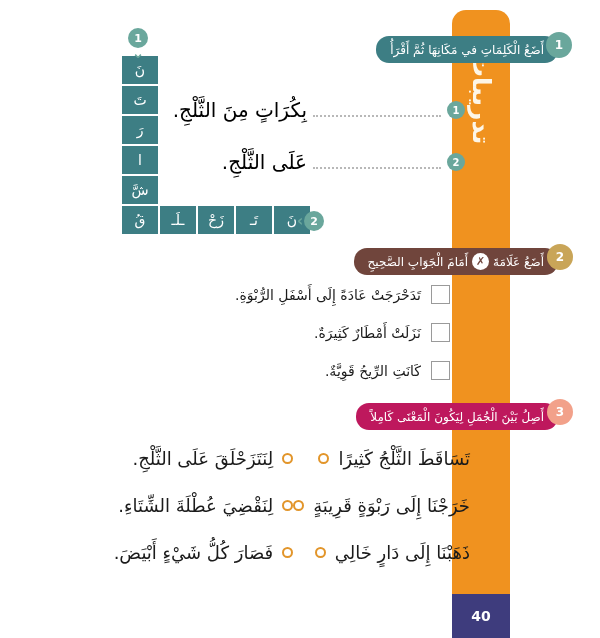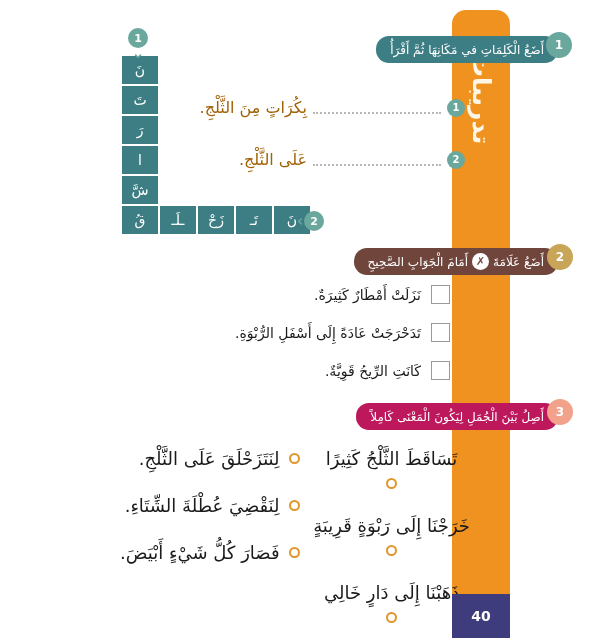--- a/index.html
+++ b/index.html
@@ -212,22 +212,22 @@
     flex: none;
   }
   .fill-blank {
     width: 128px;
     border-bottom: 2px dotted #b8b8b8;
     height: 13px;
     margin: 0 6px;
     flex: none;
   }
   .fill-text {
-    font-size: 16px;
-    color: #a16207;
+    font-size: 20px;
+    color: #000000;
     direction: rtl;
     white-space: nowrap;
   }
 
   
   .check-list {
     position: absolute;
     top: 285px;
     right: 150px;
     display: flex;
@@ -267,21 +267,21 @@
     justify-content: space-between;
     z-index: 2;
   }
   .match-col {
     display: flex;
     flex-direction: column;
     gap: 26px;
   }
   .match-item {
     display: flex;
-    flex-direction: column;
+    flex-direction: row;
     align-items: center;
     gap: 9px;
     direction: rtl;
   }
   .match-item.left { flex-direction: row; }
   .ring {
     width: 11px;
     height: 11px;
     border-radius: 50%;
     border: 2px solid #e2952a;
@@ -351,25 +351,25 @@
   <div class="ex-badge tan" style="top:244px; right:27px;">2</div>
   <div class="ex-header brown" style="top:248px; right:42px;">
     <span>أَضَعُ عَلَامَةَ</span>
     <span class="xmark">✗</span>
     <span>أَمَامَ الْجَوَابِ الصَّحِيحِ</span>
   </div>
 
   <div class="check-list">
     <div class="check-item">
       <span class="checkbox"></span>
-      <span class="check-text">نَزَلَتْ أَمْطَارٌ كَثِيرَةٌ.</span>
+      <span class="check-text">تَدَحْرَجَتْ عَادَةً إِلَى أَسْفَلِ الرُّبْوَةِ.</span>
     </div>
     <div class="check-item">
       <span class="checkbox"></span>
-      <span class="check-text">تَدَحْرَجَتْ عَادَةً إِلَى أَسْفَلِ الرُّبْوَةِ.</span>
+      <span class="check-text">نَزَلَتْ أَمْطَارٌ كَثِيرَةٌ.</span>
     </div>
     <div class="check-item">
       <span class="checkbox"></span>
       <span class="check-text">كَانَتِ الرِّيحُ قَوِيَّةٌ.</span>
     </div>
   </div>
 
   <div class="ex-badge salmon" style="top:399px; right:27px;">3</div>
   <div class="ex-header orange" style="top:403px; right:42px;">أَصِلُ بَيْنَ الْجُمَلِ لِيَكُونَ الْمَعْنَى كَامِلاً</div>
 

